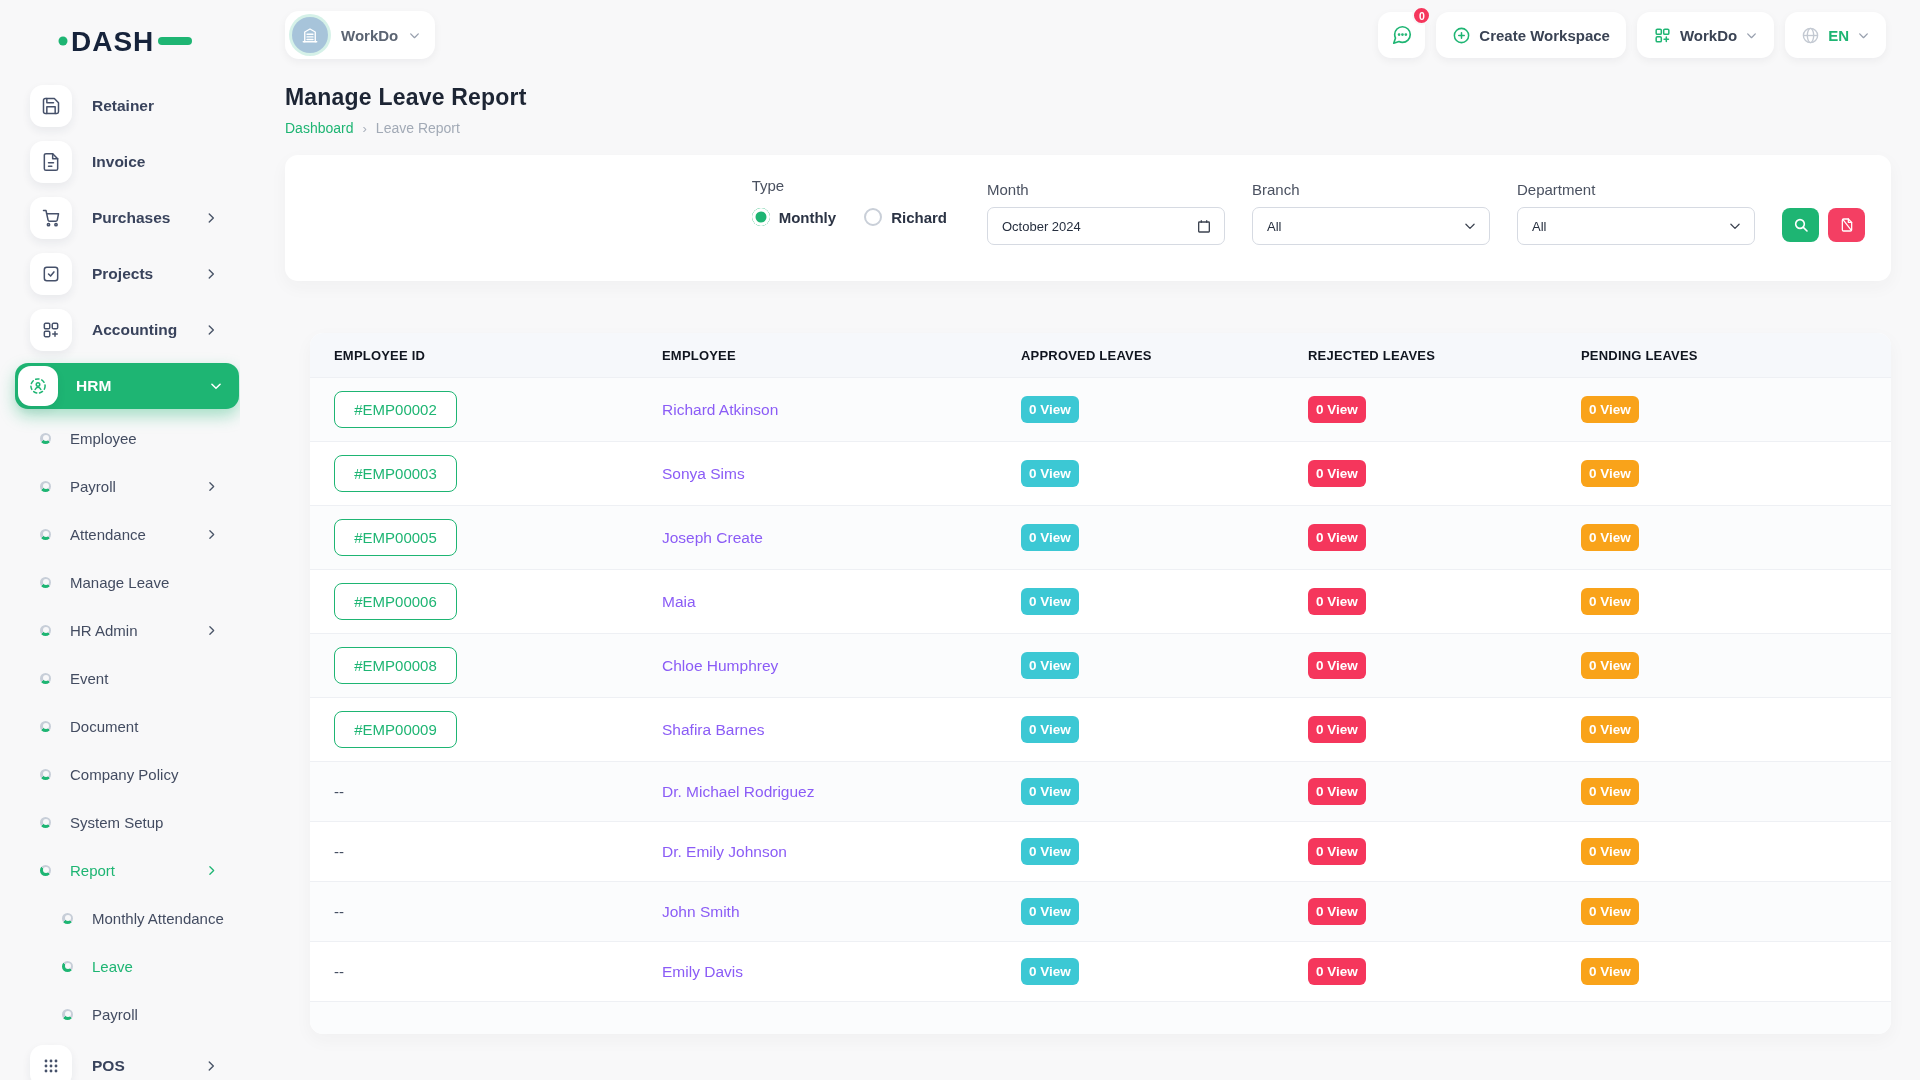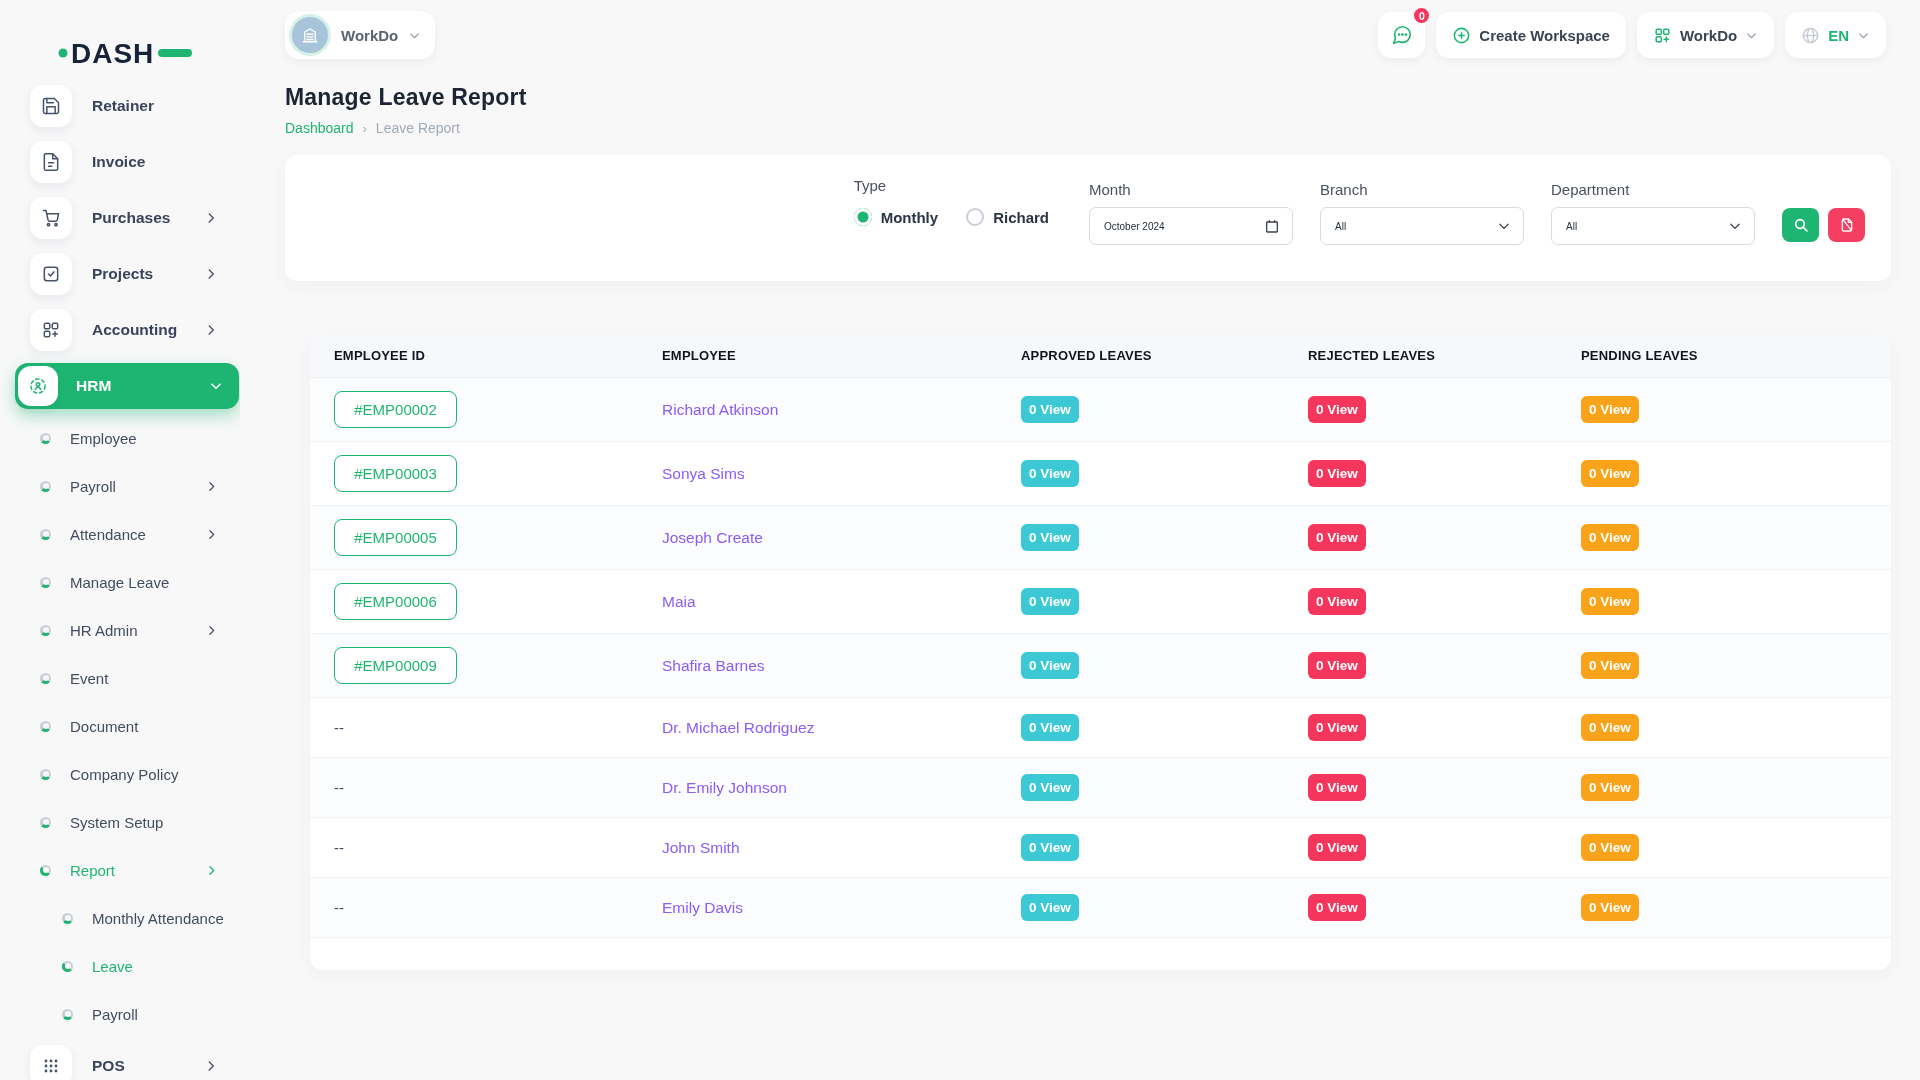--- a/index.html
+++ b/index.html
@@ -8,21 +8,21 @@
     --ink:#1c2437; --slate:#3e4859; --label:#4a5364; --muted:#9aa2b1;
     --border:#e9ebf0; --bg:#f8f8f9; --card:#ffffff;
   }
   *{margin:0;padding:0;box-sizing:border-box;}
   html,body{width:1920px;height:1080px;overflow:hidden;}
   body{background:var(--bg);font-family:"Liberation Sans","DejaVu Sans",sans-serif;color:var(--ink);}
   .app{display:flex;width:1920px;height:1080px;}
 
   
   .sidebar{width:240px;flex:none;padding-top:22px;overflow:hidden;}
-  .logo{padding-left:58px;height:48px;display:flex;align-items:flex-end;cursor:pointer;}
+  .logo{padding-left:58px;height:48px;display:flex;align-items:flex-start;cursor:pointer;}
   .nav{margin-top:8px;}
   .nav-item{height:56px;display:flex;align-items:center;padding:0 16px 0 30px;cursor:pointer;position:relative;}
   .chip{width:42px;height:42px;border-radius:13px;background:#fff;box-shadow:0 4px 10px rgba(30,40,70,.07);
         display:flex;align-items:center;justify-content:center;color:#46516a;flex:none;}
   .nav-label{margin-left:20px;font-size:15.5px;font-weight:600;color:#39435c;flex:1;}
   .nav-chev{color:#4a5568;flex:none;margin-right:6px;}
   .hrm-pill{margin:5px 0 5px 15px;width:224px;height:46px;border-radius:13px;background:var(--green);
         box-shadow:0 7px 16px rgba(30,181,115,.38);display:flex;align-items:center;padding:0 14px 0 3px;cursor:pointer;}
   .hrm-pill .chip{width:40px;height:40px;color:var(--green);}
   .hrm-pill .nav-label{color:#fff;margin-left:18px;}
@@ -67,22 +67,22 @@
   .filter-card{margin-top:19px;height:126px;background:var(--card);border-radius:13px;box-shadow:0 6px 18px rgba(40,43,60,.04);
                display:flex;justify-content:flex-end;align-items:flex-start;padding:26px 26px 0 30px;gap:27px;}
   .flabel{font-size:15px;color:#4a5160;margin-bottom:9px;}
   .type-group{margin-right:13px;margin-top:-4px;}
   .radios{display:flex;align-items:center;gap:28px;margin-top:14px;}
   .radio-wrap{display:flex;align-items:center;gap:9px;cursor:pointer;}
   .radio{width:18px;height:18px;border-radius:50%;border:2px solid #c9cfd8;background:#fff;flex:none;}
   .radio.checked{border:none;background:var(--green);box-shadow:inset 0 0 0 3.5px #fff, inset 0 0 0 20px var(--green);}
   .radio.checked{background:radial-gradient(circle,var(--green) 0 4px,#fff 4.5px 6.5px,var(--green) 7px);}
   .radio-label{font-size:15px;font-weight:700;color:#2b3344;}
-  .finput{width:204px;height:38px;border:1px solid #d6dae2;border-radius:7px;background:#fff;display:flex;align-items:center;
-          justify-content:space-between;padding:0 12px 0 14px;font-size:10px;color:#262f3f;cursor:pointer;}
+  .finput{width:238px;height:38px;border:1px solid #d6dae2;border-radius:7px;background:#fff;display:flex;align-items:center;
+          justify-content:space-between;padding:0 12px 0 14px;font-size:13px;color:#262f3f;cursor:pointer;}
   .finput .cal,.finput .chev{color:#3c4350;}
   .fbuttons{display:flex;gap:9px;margin-top:27px;}
   .sq-btn{width:37px;height:34px;border:none;border-radius:8px;display:flex;align-items:center;justify-content:center;
           color:#fff;cursor:pointer;}
   .sq-btn.search{background:var(--green);}
   .sq-btn.reset{background:#f43f63;}
 
   .table-card{margin:52px 0 0 25px;background:var(--card);border-radius:13px;box-shadow:0 6px 18px rgba(40,43,60,.04);overflow:hidden;}
   table.leave{width:100%;border-collapse:collapse;table-layout:fixed;}
   table.leave col.c1{width:328px;} table.leave col.c2{width:359px;} table.leave col.c3{width:287px;}
@@ -515,20 +515,27 @@
 
   <tr class="leave-row">
     <td><span class="emp-id">#EMP00006</span></td>
     <td><span class="emp-name">Maia</span></td>
     <td><span class="view-badge cyan">0 View</span></td>
     <td><span class="view-badge pink">0 View</span></td>
     <td><span class="view-badge orange">0 View</span></td>
   </tr>
 
 
+  <tr class="leave-row">
+    <td><span class="emp-id">#EMP00008</span></td>
+    <td><span class="emp-name">Chloe Humphrey</span></td>
+    <td><span class="view-badge cyan">0 View</span></td>
+    <td><span class="view-badge pink">0 View</span></td>
+    <td><span class="view-badge orange">0 View</span></td>
+  </tr>
 
   <tr class="leave-row">
     <td><span class="emp-id">#EMP00009</span></td>
     <td><span class="emp-name">Shafira Barnes</span></td>
     <td><span class="view-badge cyan">0 View</span></td>
     <td><span class="view-badge pink">0 View</span></td>
     <td><span class="view-badge orange">0 View</span></td>
   </tr>
 
   <tr class="leave-row compact">

